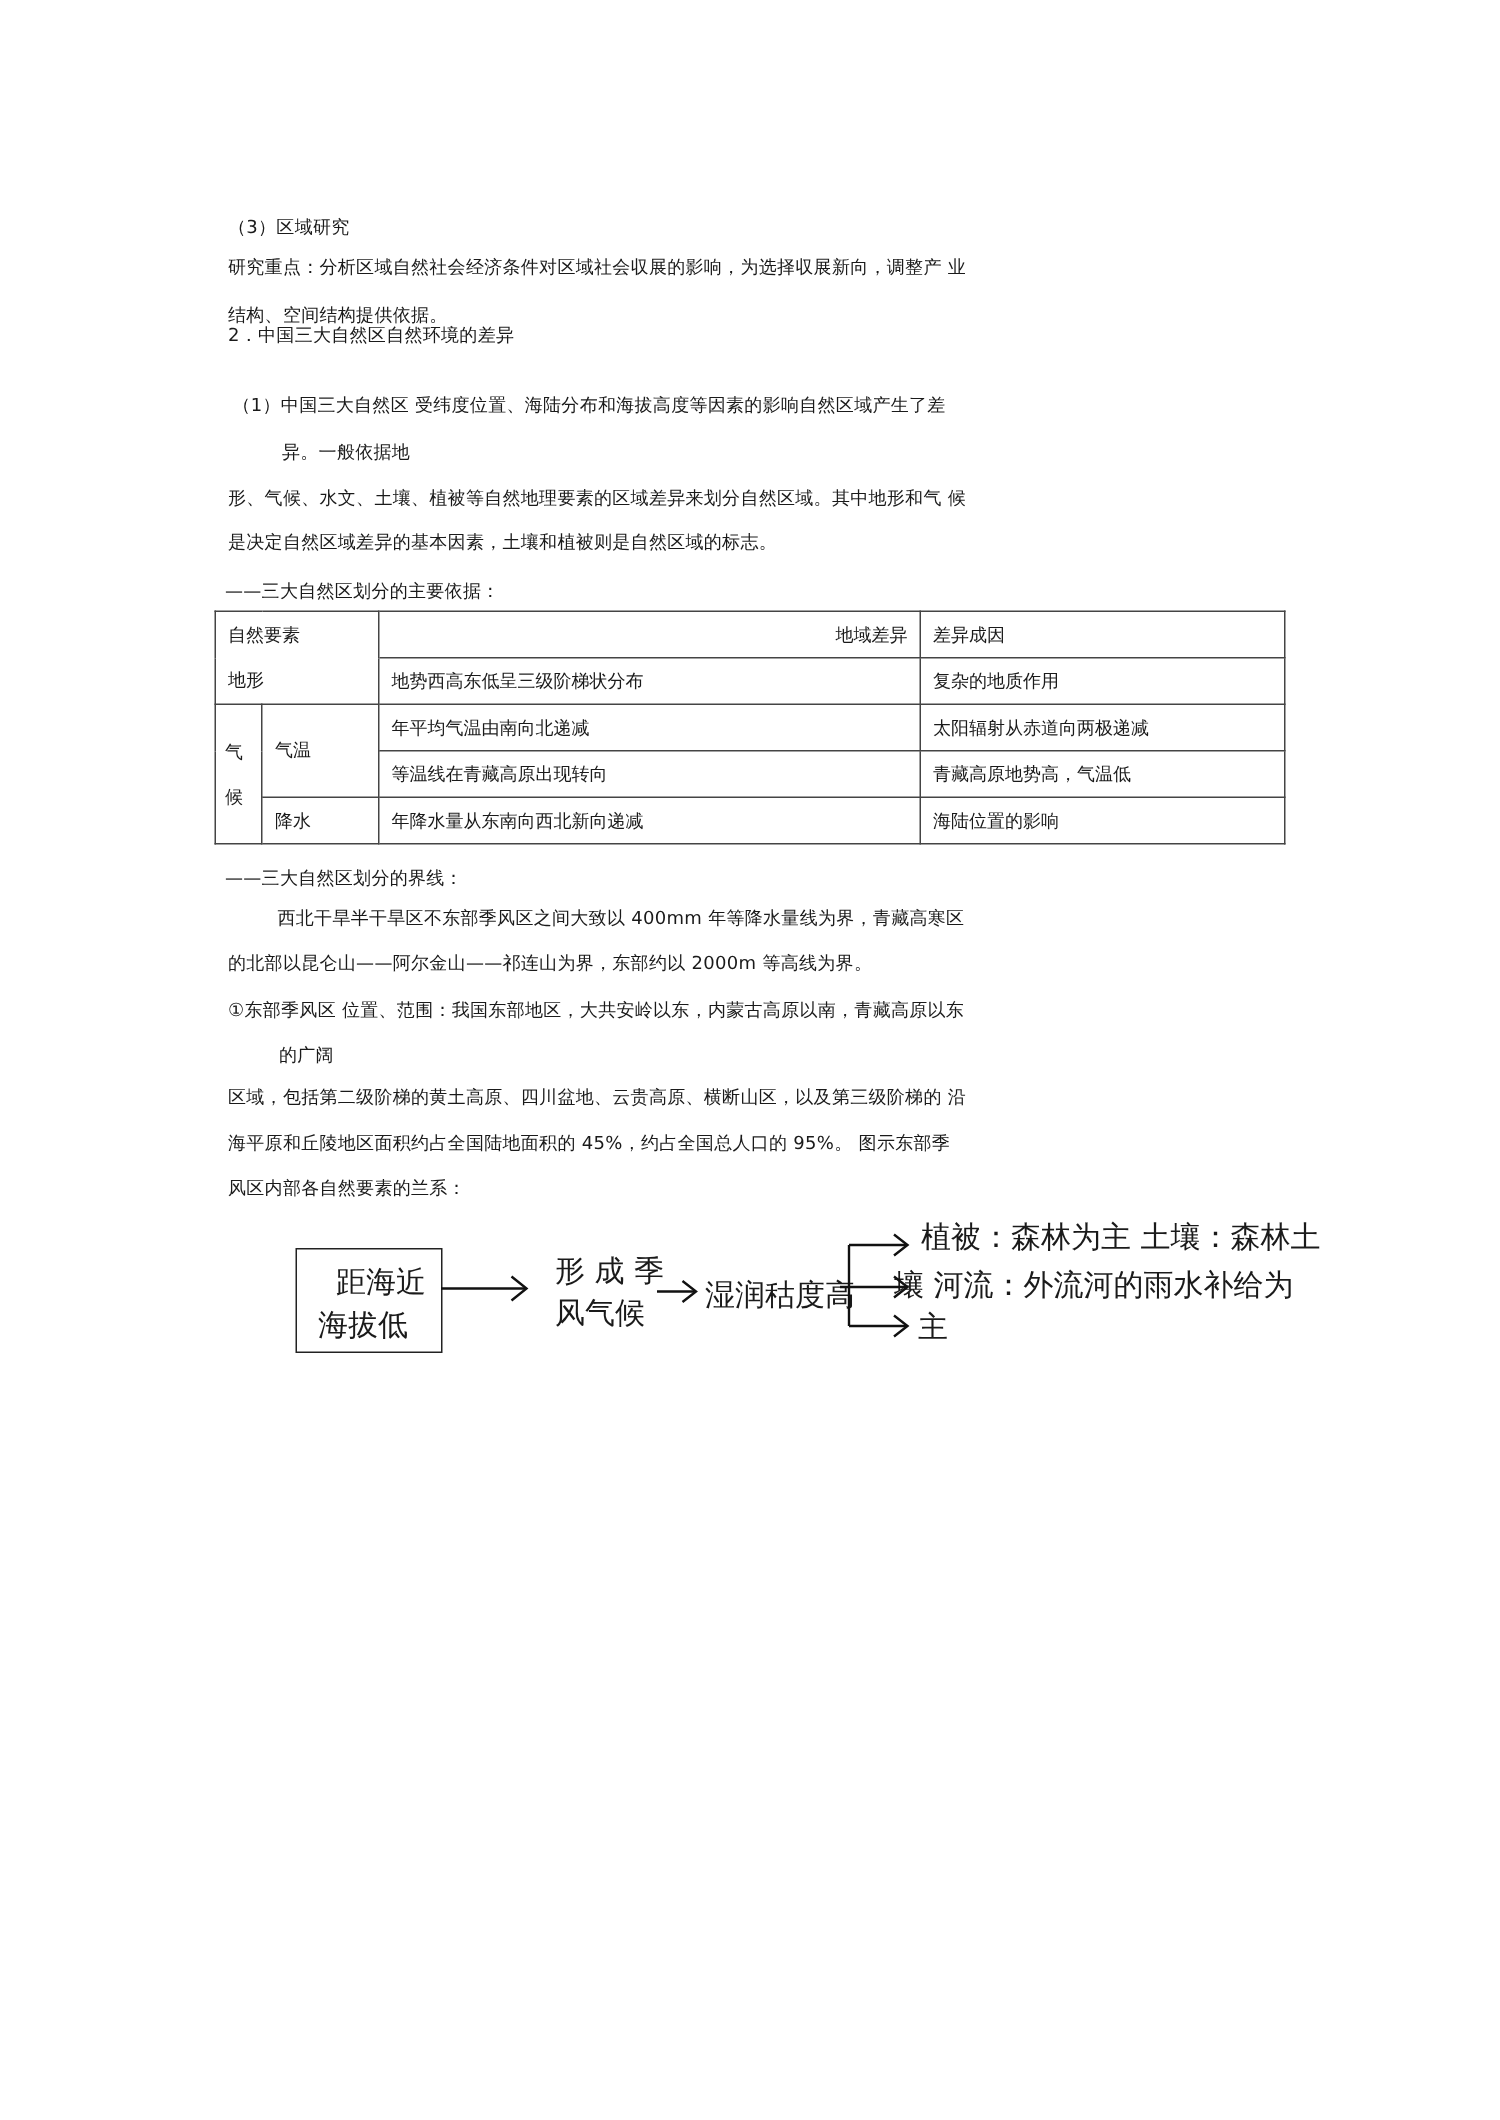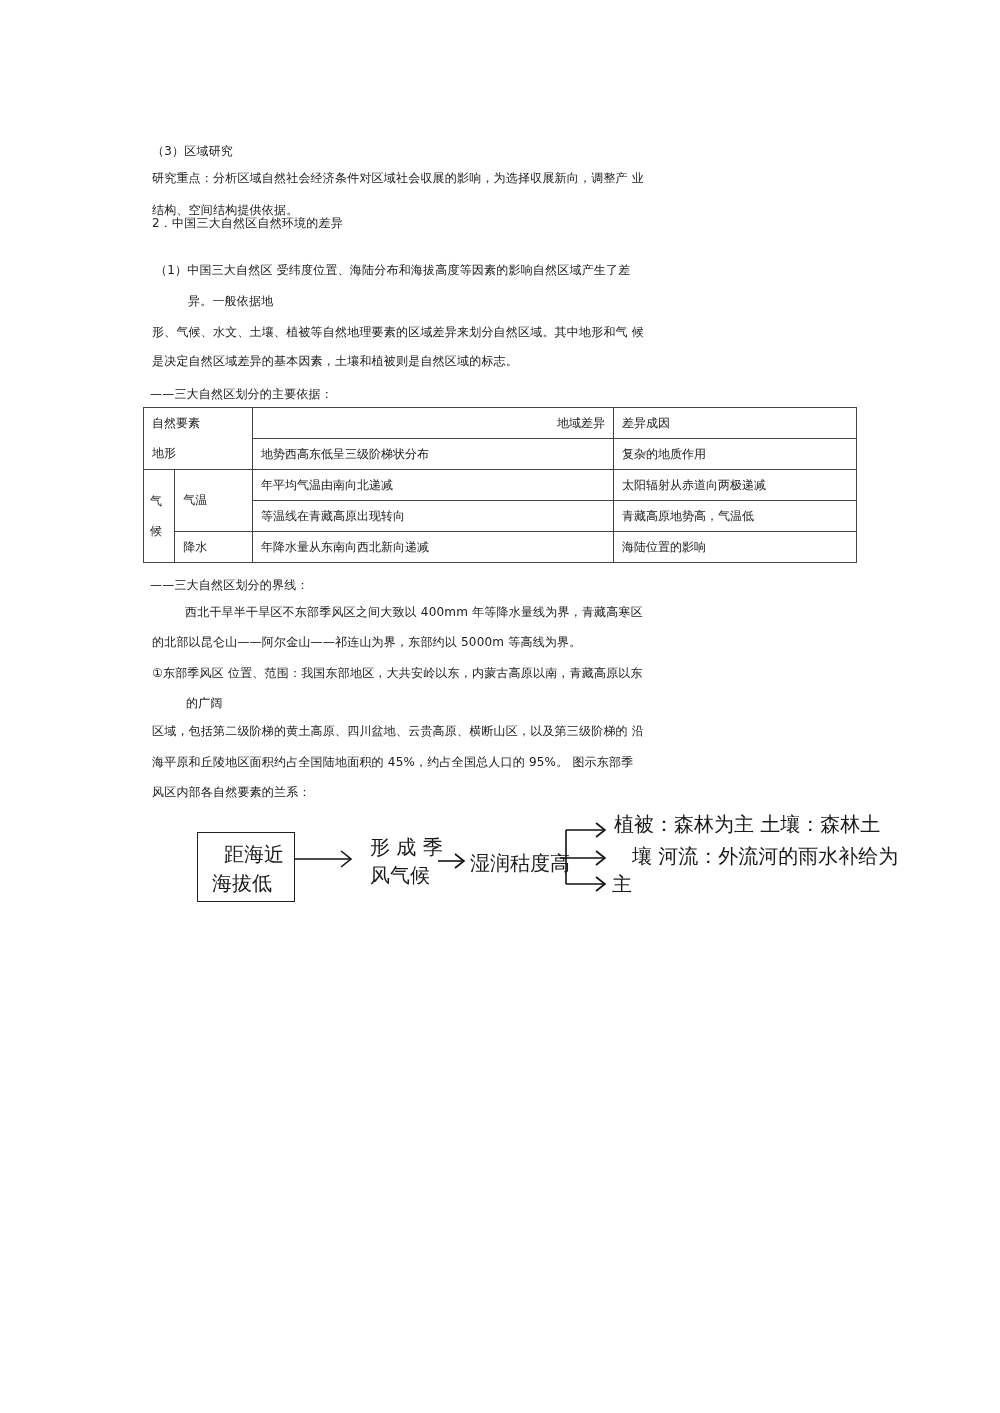--- a/index.html
+++ b/index.html
@@ -59,36 +59,36 @@
     <tr>
       <td>降水</td>
       <td>年降水量从东南向西北新向递减</td>
       <td>海陆位置的影响</td>
     </tr>
   </tbody>
     </table>
 
   <div class="line" style="left:150px;top:574px;">——三大自然区划分的界线：</div>
   <div class="line" style="left:185px;top:601px;">西北干旱半干旱区不东部季风区之间大致以 400mm 年等降水量线为界，青藏高寒区</div>
-  <div class="line" style="left:152px;top:631px;">的北部以昆仑山——阿尔金山——祁连山为界，东部约以 5000m 等高线为界。</div>
+  <div class="line" style="left:152px;top:631px;">的北部以昆仑山——阿尔金山——祁连山为界，东部约以 2000m 等高线为界。</div>
   <div class="line" style="left:152px;top:662px;">①东部季风区  位置、范围：我国东部地区，大共安岭以东，内蒙古高原以南，青藏高原以东</div>
   <div class="line" style="left:186px;top:692px;">的广阔</div>
   <div class="line" style="left:152px;top:720px;">区域，包括第二级阶梯的黄土高原、四川盆地、云贵高原、横断山区，以及第三级阶梯的  沿</div>
   <div class="line" style="left:152px;top:751px;">海平原和丘陵地区面积约占全国陆地面积的 45%，约占全国总人口的 95%。  图示东部季</div>
   <div class="line" style="left:152px;top:781px;">风区内部各自然要素的兰系：</div>
 
   <div>
     <div class="box"></div>
     <div class="dtext" style="left:224px;top:843px;">距海近</div>
     <div class="dtext" style="left:212px;top:872px;">海拔低</div>
     <div class="dtext" style="left:370px;top:836px;">形 成 季</div>
     <div class="dtext" style="left:370px;top:864px;">风气候</div>
     <div class="dtext" style="left:470px;top:852px;">湿润秙度高</div>
     <div class="dtext" style="left:614px;top:813px;">植被：森林为主  土壤：森林土</div>
-    <div class="dtext" style="left:632px;top:845px;">壤  河流：外流河的雨水补给为</div>
+    <div class="dtext" style="left:596px;top:845px;">壤  河流：外流河的雨水补给为</div>
     <div class="dtext" style="left:612px;top:873px;">主</div>
 
     <svg class="diagram" viewBox="0 0 1000 1413">
       <g stroke="#111" stroke-width="1.6" fill="none">
         <line x1="294" y1="859" x2="350" y2="859"></line>
         <polyline points="341,851 351,859 341,867"></polyline>
         <line x1="438" y1="861" x2="463" y2="861"></line>
         <polyline points="455,854 464,861 455,868"></polyline>
         <line x1="566" y1="830" x2="566" y2="884"></line>
         <line x1="566" y1="830" x2="604" y2="830"></line>

